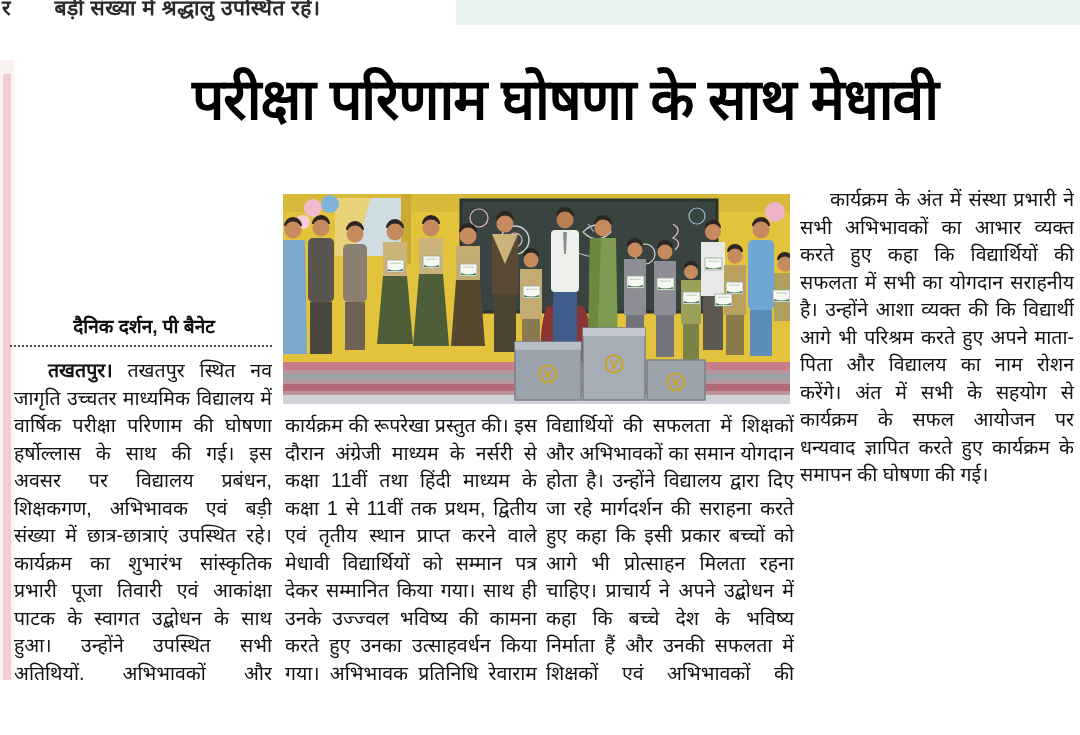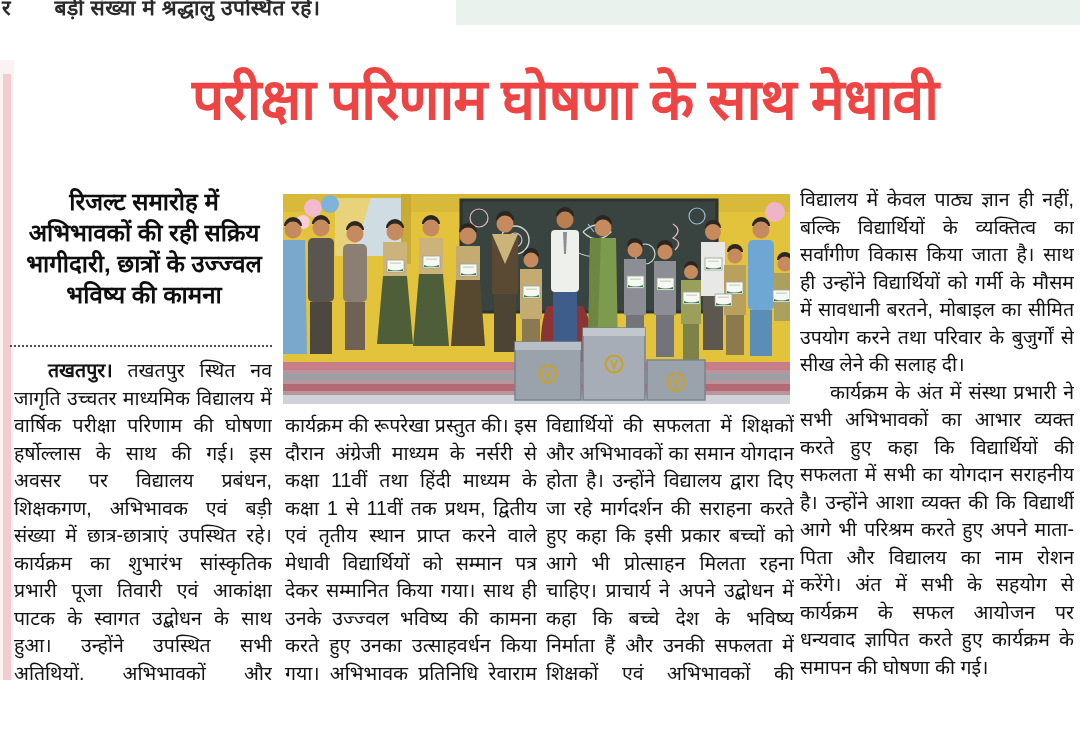--- a/index.html
+++ b/index.html
@@ -11,21 +11,21 @@
   .pink-bar{position:absolute;left:3px;top:74px;width:8px;height:640px;background:#f3ccd1;}
   .mint-strip{position:absolute;left:456px;top:0;width:624px;height:25px;background:#e9f2ec;}
   .top-strip{
     position:absolute;left:0;top:-7px;width:470px;height:34px;overflow:hidden;
     font-size:21px;font-weight:600;color:#2a2a2a;white-space:nowrap;
   }
   .top-strip .frag{display:inline-block;margin-left:2px;}
   .top-strip .txt{display:inline-block;margin-left:38px;letter-spacing:.5px;}
   .headline{
     position:absolute;left:58px;top:66px;width:1014px;text-align:center;
-    font-size:57px;font-weight:800;line-height:1.18;letter-spacing:-1px;color:#ef4444;
+    font-size:57px;font-weight:800;line-height:1.18;letter-spacing:-1px;color:#000000;
   }
   .subhead{
     position:absolute;left:16px;top:186px;width:256px;text-align:center;
     font-size:24px;font-weight:700;line-height:31px;color:#0e0e0e;
   }
   .byline{
     position:absolute;left:16px;top:313px;width:256px;text-align:center;
     font-size:19px;font-weight:700;color:#0e0e0e;
   }
   .dotted-rule{
@@ -67,21 +67,21 @@
 
   <div class="top-strip">
     <span class="frag">र</span>
     <span class="txt">बड़ी संख्या में श्रद्धालु उपस्थित रहे।</span>
   </div>
 
   <div class="headline">
     <div>परीक्षा परिणाम घोषणा के साथ मेधावी</div>
   </div>
 
-  <div class="subhead">रिजल्ट समारोह में अभिभावकों की रही सक्रिय भागीदारी, छात्रों के उज्ज्वल भविष्य की कामना</div>
+  <div class="byline">दैनिक दर्शन, पी बैनेट</div>
   <div class="dotted-rule"></div>
 
   <div class="body-col col1">
     <span class="dateline">तखतपुर।</span><span> तखतपुर स्थित नव जागृति उच्चतर माध्यमिक विद्यालय में वार्षिक परीक्षा परिणाम की घोषणा हर्षोल्लास के साथ की गई। इस अवसर पर विद्यालय प्रबंधन, शिक्षकगण, अभिभावक एवं बड़ी संख्या में छात्र-छात्राएं उपस्थित रहे। कार्यक्रम का शुभारंभ सांस्कृतिक प्रभारी पूजा तिवारी एवं आकांक्षा पाटक के स्वागत उद्बोधन के साथ हुआ। उन्होंने उपस्थित सभी अतिथियों, अभिभावकों और विद्यार्थियों का अभिनंदन करते हुए</span>
   </div>
 
   <div class="photo">
     <svg width="507" height="210" viewBox="0 0 507 210" xmlns="http://www.w3.org/2000/svg">
       <defs>
         <g id="cert">
@@ -272,20 +272,19 @@
         <rect x="364" y="166" width="58" height="40" fill="#9aa2ac" stroke="#7b828c" stroke-width="1.5"></rect>
         <use href="#emblem" transform="translate(393,188)"></use>
       </g>
     </svg>
   </div>
 
   <div class="body-col col2">कार्यक्रम की रूपरेखा प्रस्तुत की। इस दौरान अंग्रेजी माध्यम के नर्सरी से कक्षा 11वीं तथा हिंदी माध्यम के कक्षा 1 से 11वीं तक प्रथम, द्वितीय एवं तृतीय स्थान प्राप्त करने वाले मेधावी विद्यार्थियों को सम्मान पत्र देकर सम्मानित किया गया। साथ ही उनके उज्ज्वल भविष्य की कामना करते हुए उनका उत्साहवर्धन किया गया। अभिभावक प्रतिनिधि रेवाराम ध्रुव ने अपने संबोधन में कहा कि</div>
   <div class="body-col col3">विद्यार्थियों की सफलता में शिक्षकों और अभिभावकों का समान योगदान होता है। उन्होंने विद्यालय द्वारा दिए जा रहे मार्गदर्शन की सराहना करते हुए कहा कि इसी प्रकार बच्चों को आगे भी प्रोत्साहन मिलता रहना चाहिए। प्राचार्य ने अपने उद्बोधन में कहा कि बच्चे देश के भविष्य निर्माता हैं और उनकी सफलता में शिक्षकों एवं अभिभावकों की महत्वपूर्ण भूमिका होती है। उन्होंने कहा कि</div>
 
   <div class="body-col col4">
-    <p>विद्यालय में केवल पाठ्य ज्ञान ही नहीं, बल्कि विद्यार्थियों के व्यक्तित्व का सर्वांगीण विकास किया जाता है। साथ ही उन्होंने विद्यार्थियों को गर्मी के मौसम में सावधानी बरतने, मोबाइल का सीमित उपयोग करने तथा परिवार के बुजुर्गों से सीख लेने की सलाह दी।</p>
     <p class="p2">कार्यक्रम के अंत में संस्था प्रभारी ने सभी अभिभावकों का आभार व्यक्त करते हुए कहा कि विद्यार्थियों की सफलता में सभी का योगदान सराहनीय है। उन्होंने आशा व्यक्त की कि विद्यार्थी आगे भी परिश्रम करते हुए अपने माता-पिता और विद्यालय का नाम रोशन करेंगे। अंत में सभी के सहयोग से कार्यक्रम के सफल आयोजन पर धन्यवाद ज्ञापित करते हुए कार्यक्रम के समापन की घोषणा की गई।</p>
   </div>
 
   <div class="bottom-head-left">और पंखा लगाते ही</div>
   <div class="bottom-head-right">थानों में सुनवाई नहीं हुई तो महिला बच्ची गांव पहुंची</div>
 
 </div>
 
 </body></html>

